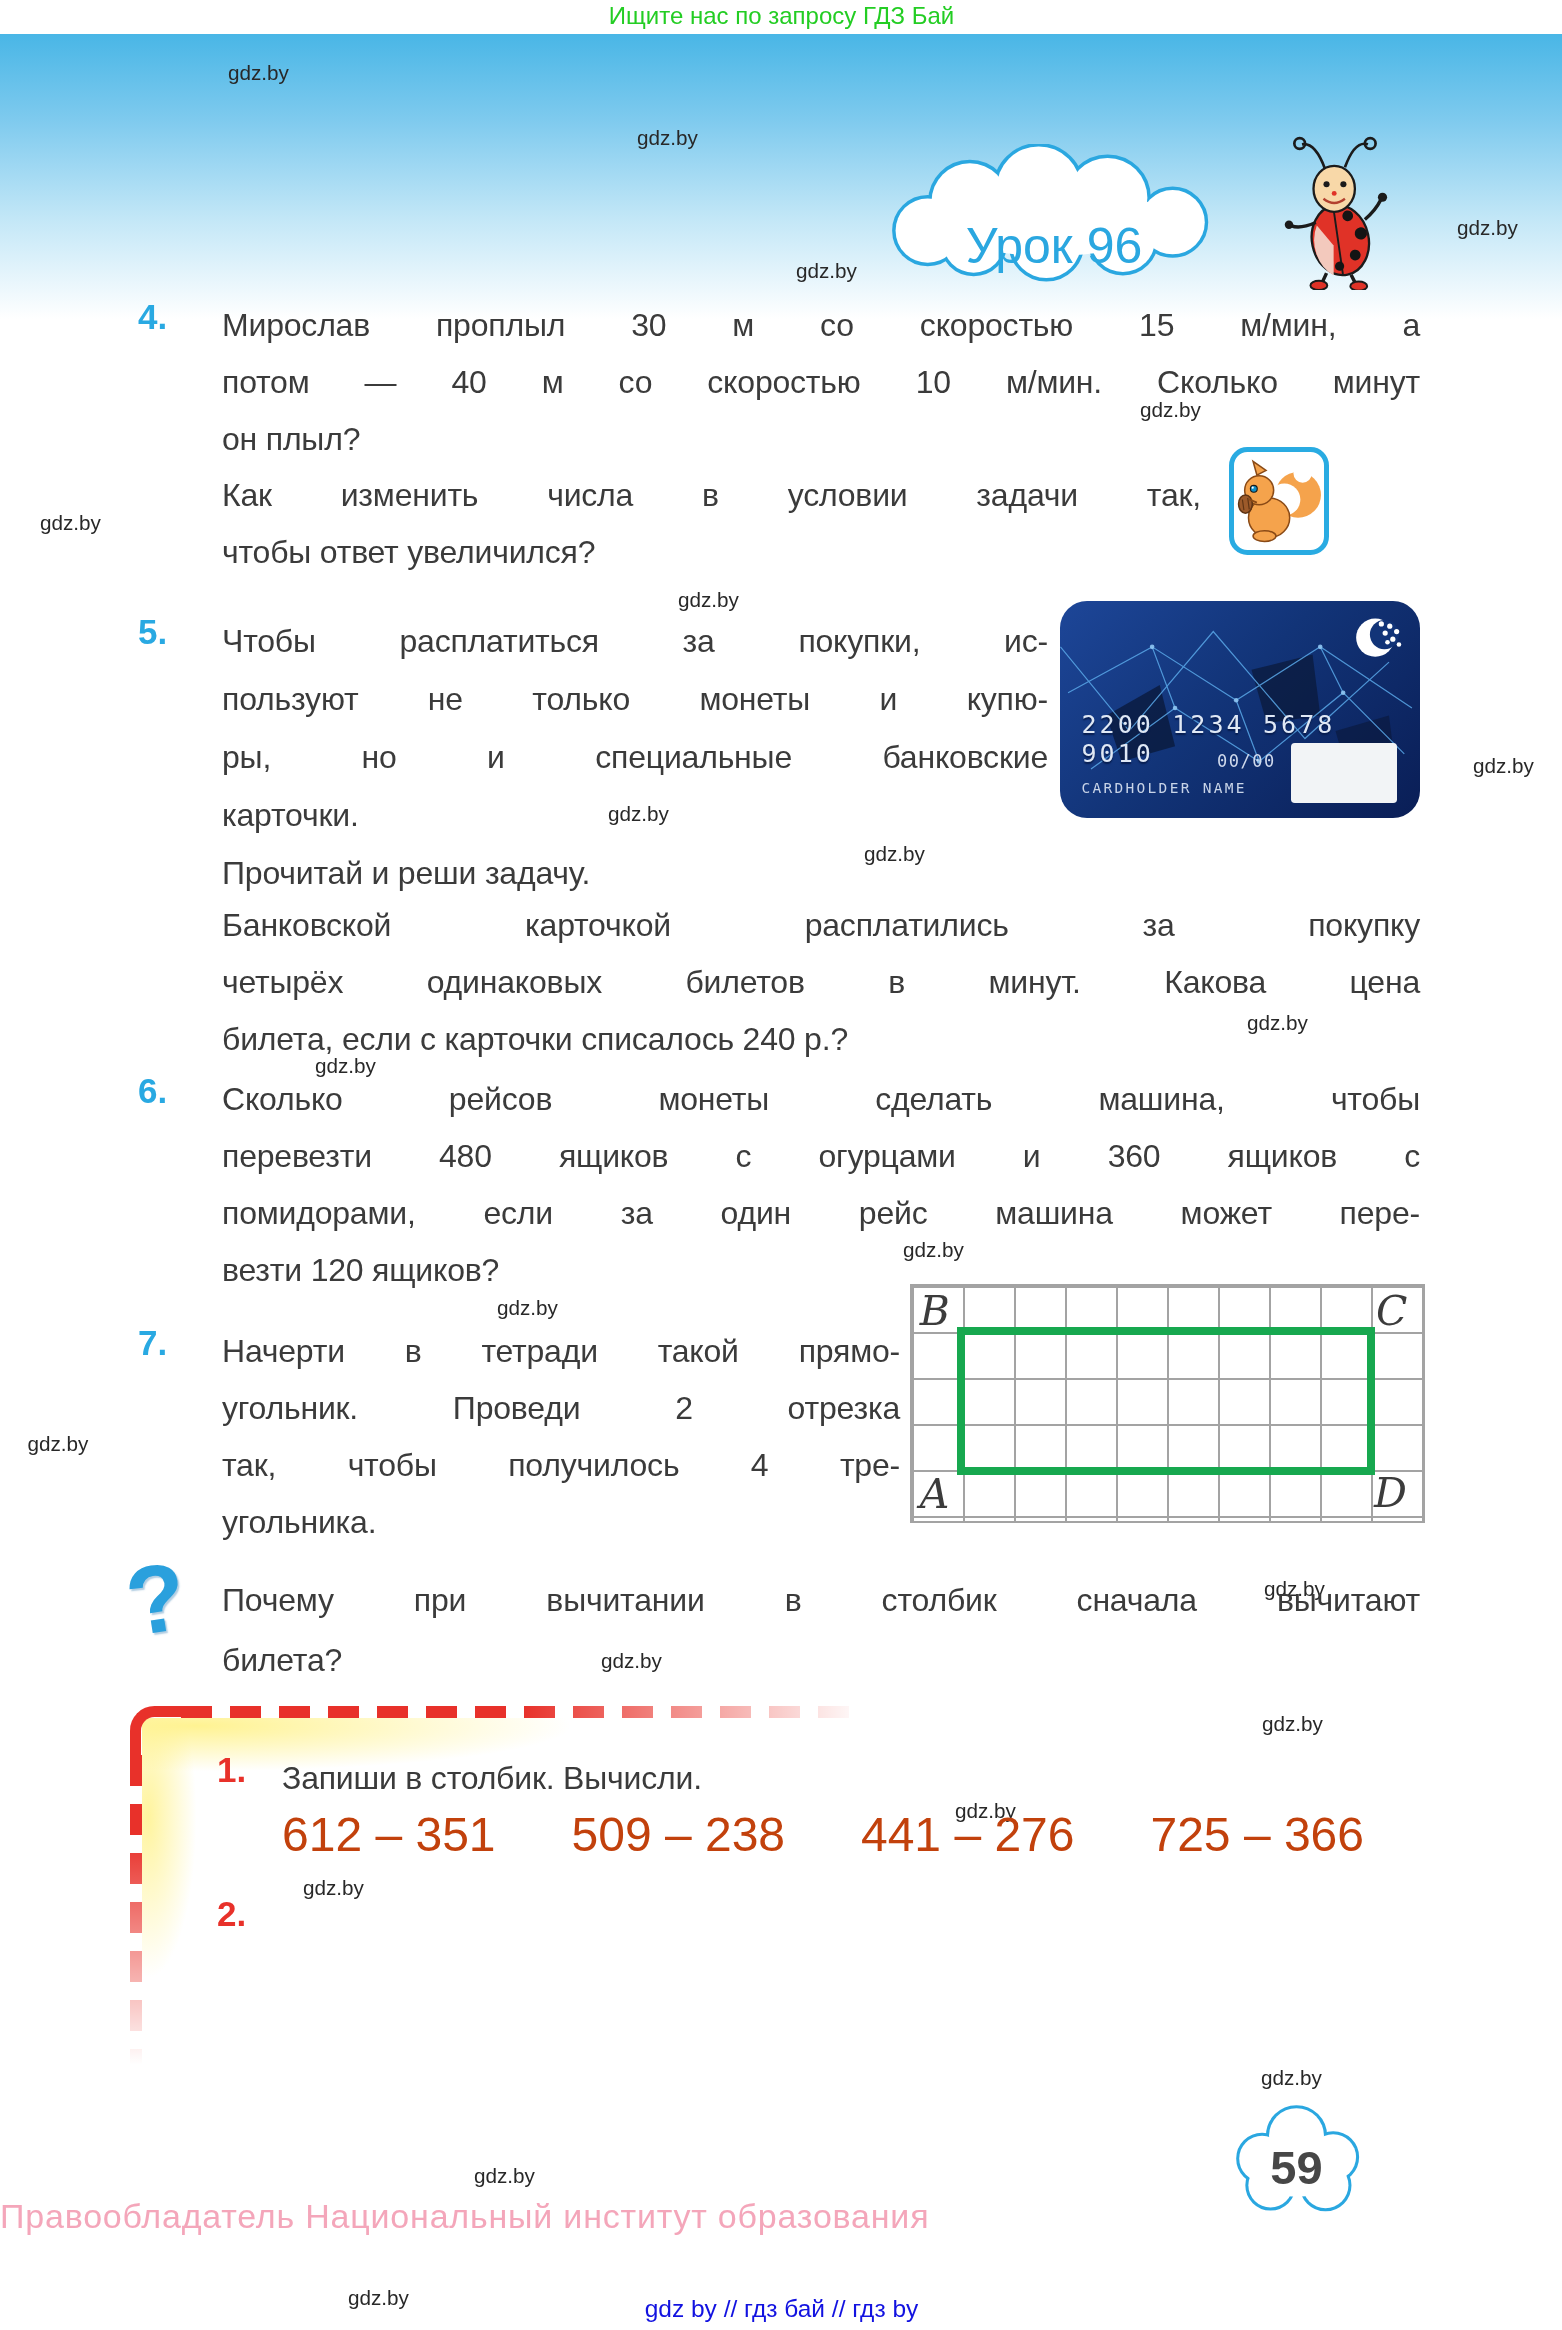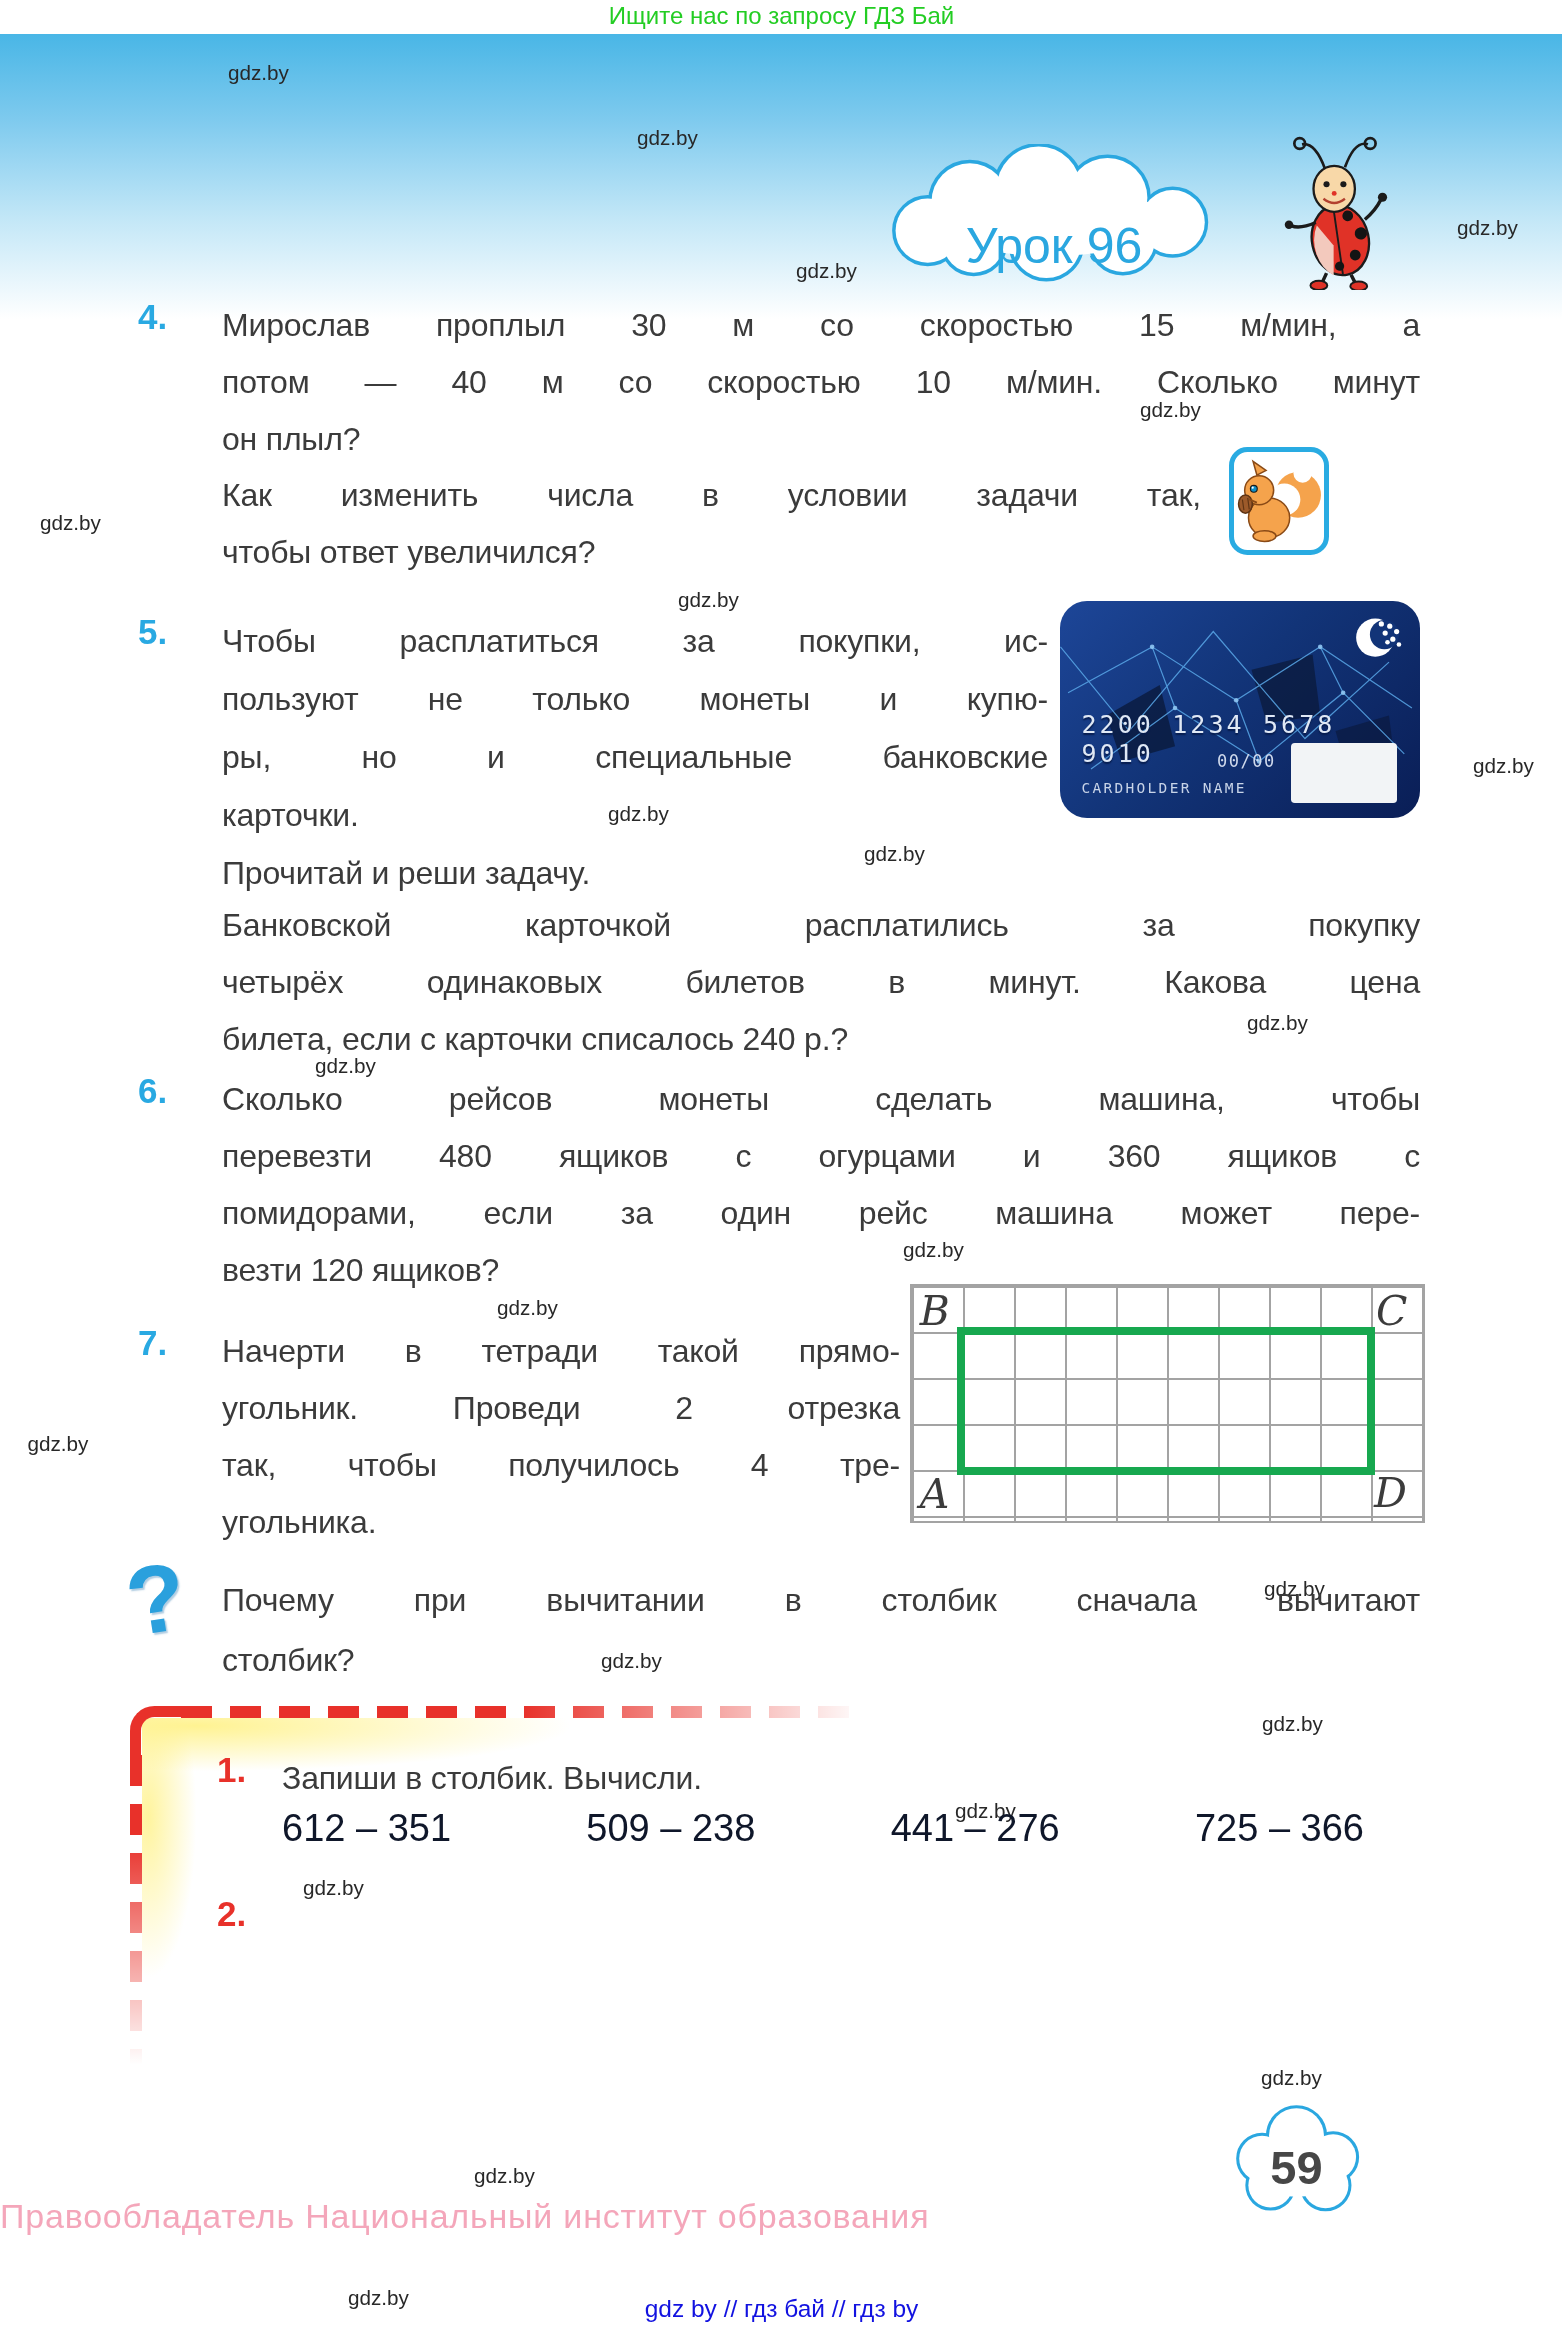--- a/index.html
+++ b/index.html
@@ -59,21 +59,21 @@
             background:linear-gradient(90deg,rgba(255,255,255,0) 0%,rgba(255,255,255,0) 48%,#fff 96%),
                        repeating-linear-gradient(90deg,#e8312a 0 31px,rgba(255,255,255,0) 31px 49px);}
   .dash-left{position:absolute;left:130px;top:1755px;width:11.5px;height:329px;
              background:linear-gradient(180deg,rgba(255,255,255,0) 25%,#fff 94%),
                         repeating-linear-gradient(180deg,#e8312a 0 31px,rgba(255,255,255,0) 31px 49px);}
   .dash-glow{position:absolute;left:142px;top:1718px;width:704px;height:337px;pointer-events:none;
              background:radial-gradient(ellipse 536px 65px at 54px 7.7px,rgba(255,242,140,.95),rgba(255,242,140,0) 70%),
                         radial-gradient(ellipse 69px 230px at 6.1px 99px,rgba(255,242,140,.85),rgba(255,242,140,0) 70%);}
   
   .exprs{position:absolute;left:282px;top:1807px;width:1082px;display:flex;justify-content:space-between;
-         font-size:38px;color:#0f172a;}
+         font-size:48px;color:#c2410c;}
   
   .copyright{position:absolute;left:0;top:2197px;width:100%;text-align:left;font-size:34px;
              color:#f4a6ba;letter-spacing:0.8px;}
   .links{position:absolute;left:0;top:2295px;width:100%;text-align:center;font-size:24.5px;color:#1212e0;}
 </style>
 </head>
 <body>
 
 <div class="page">
 
@@ -263,21 +263,21 @@
     <div class="grid-rect"></div>
     <div class="grid-letter" style="left:7.7px;top:4.6px">B</div>
     <div class="grid-letter" style="left:464px;top:4.6px">C</div>
     <div class="grid-letter" style="left:7.7px;top:188px">A</div>
     <div class="grid-letter" style="left:462px;top:187px">D</div>
   </div>
 
   <div class="q-icon">?</div>
   <div class="para" style="left:222px;top:1570px;width:1198px;line-height:60px">
     <div class="ln">Почему при вычитании в столбик сначала вычитают</div>
-    <div class="ln last">столбик?</div>
+    <div class="ln last">билета?</div>
   </div>
 
   <div class="dash-glow"></div>
   <div class="dash-corner"></div>
   <div class="dash-top"></div>
   <div class="dash-left"></div>
 
   <div class="num red" style="left:217px;top:1750px">1.</div>
   <div class="para" style="left:282px;top:1750px;width:918px;line-height:57px">
     <div class="ln last">Запиши в столбик. Вычисли.</div>

